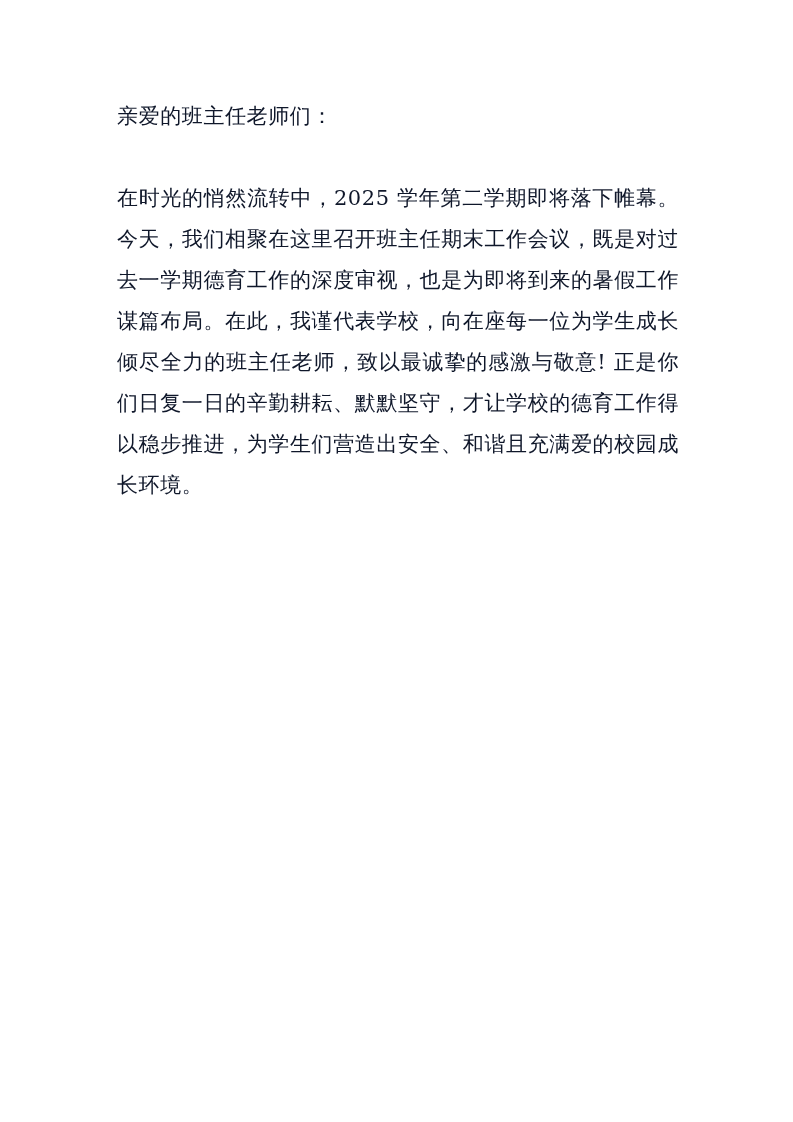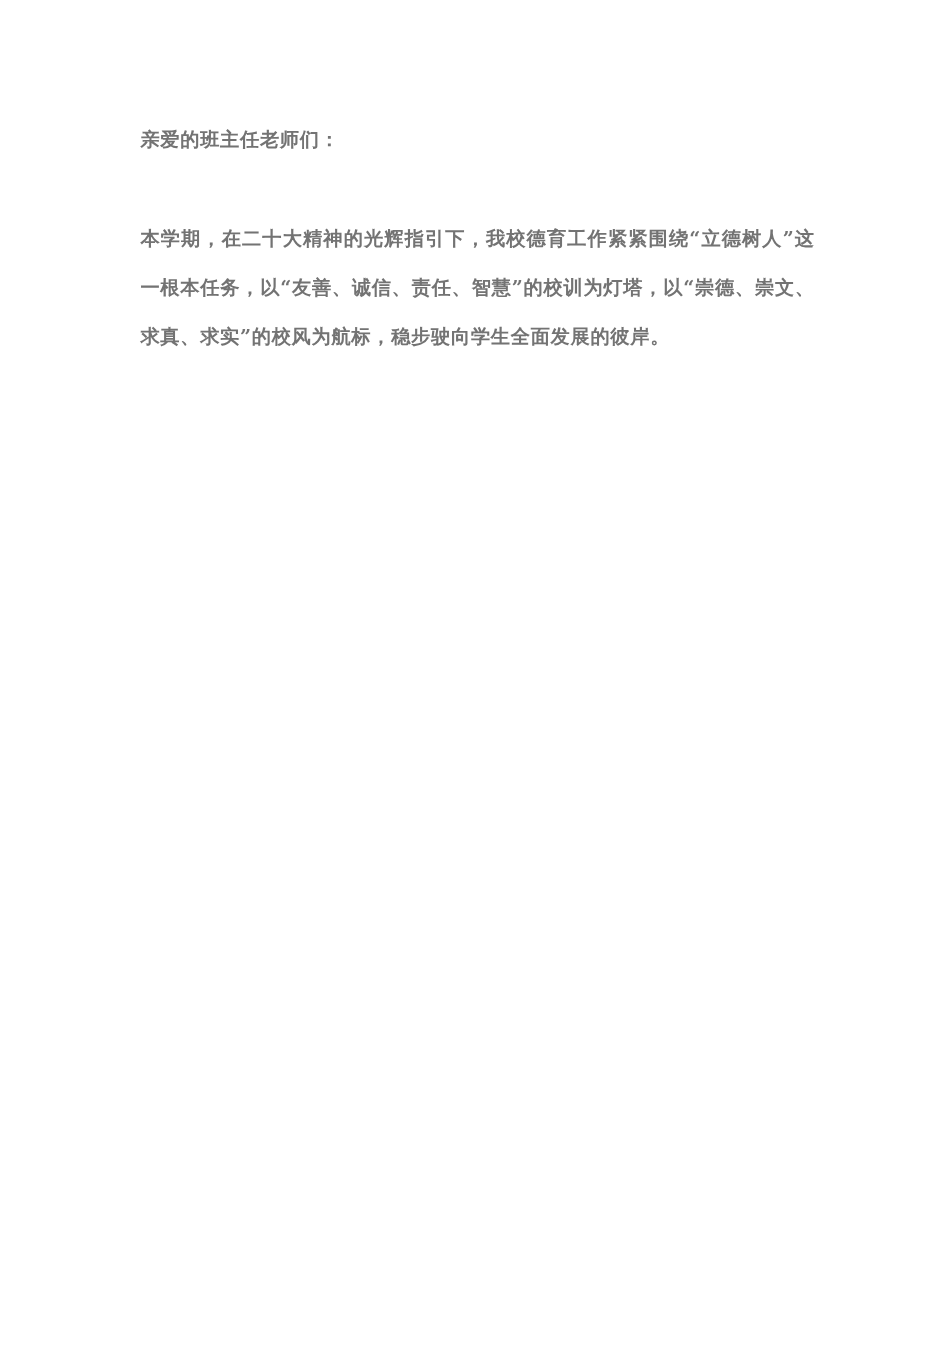--- a/index.html
+++ b/index.html
@@ -15,28 +15,28 @@
     overflow: hidden;
     font-family: "DejaVu Serif", "Liberation Serif", serif;
   }
   .doc-body {
     position: absolute;
     left: 117px;
     top: 96px;
     width: 562px;
   }
   .para {
-    font-size: 16px;
+    font-size: 21px;
     line-height: 41px;
-    color: #737373;
+    color: #0f172a;
     text-align: justify;
     text-justify: inter-character;
     letter-spacing: 0.6px;
     margin: 0;
-    font-weight: 700;
+    font-weight: 400;
     -webkit-font-smoothing: antialiased;
   }
   .para.salutation {
     margin-bottom: 41px;
   }
   .para.greeting {
     margin-bottom: 41px;
   }
   .para.block {
     margin-bottom: 29px;
@@ -47,18 +47,18 @@
 </style>
 </head>
 <body>
 
 <div class="page">
   <div class="doc-body">
 
     <p class="para salutation">亲爱的班主任老师们：</p>
 
 
+    <p class="para block">在时光的悄然流转中，2025 学年第二学期即将落下帷幕。今天，我们相聚在这里召开班主任期末工作会议，既是对过去一学期德育工作的深度审视，也是为即将到来的暑假工作谋篇布局。在此，我谨代表学校，向在座每一位为学生成长倾尽全力的班主任老师，致以最诚挚的感激与敬意! 正是你们日复一日的辛勤耕耘、默默坚守，才让学校的德育工作得以稳步推进，为学生们营造出安全、和谐且充满爱的校园成长环境。</p>
 
-    <p class="para block">本学期，在二十大精神的光辉指引下，我校德育工作紧紧围绕“立德树人”这一根本任务，以“友善、诚信、责任、智慧”的校训为灯塔，以“崇德、崇文、求真、求实”的校风为航标，稳步驶向学生全面发展的彼岸。</p>
 
 
   </div>
 </div>
 
 </body></html>

